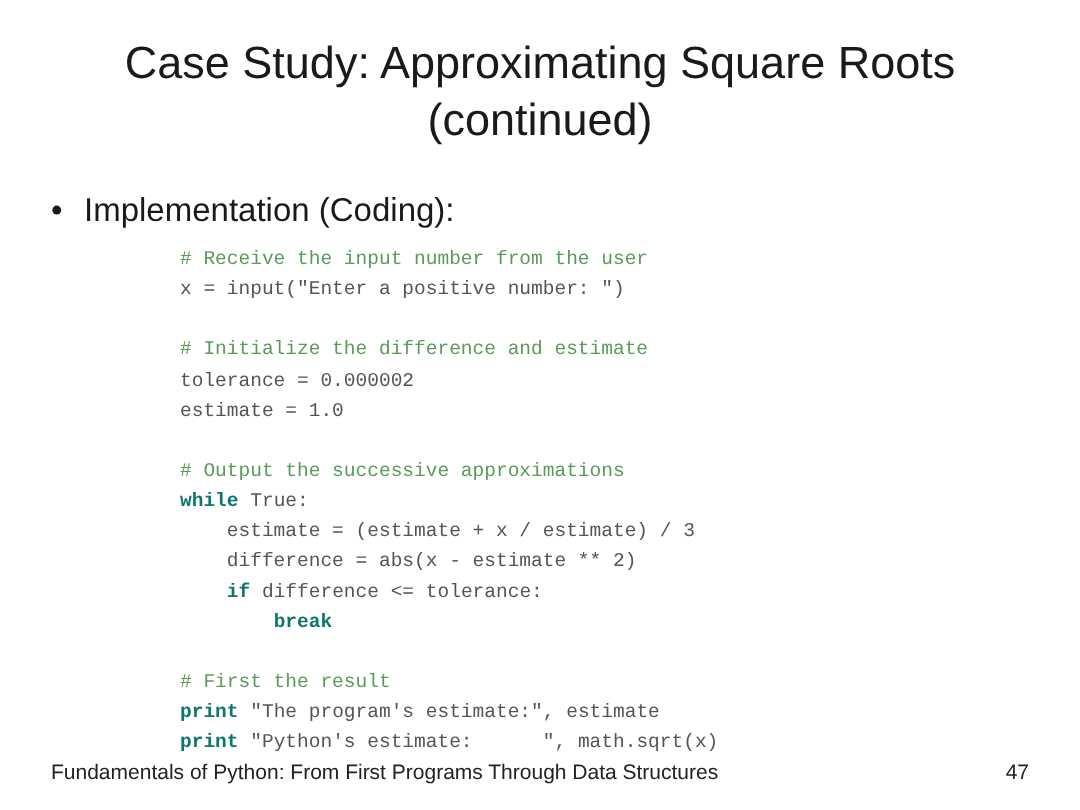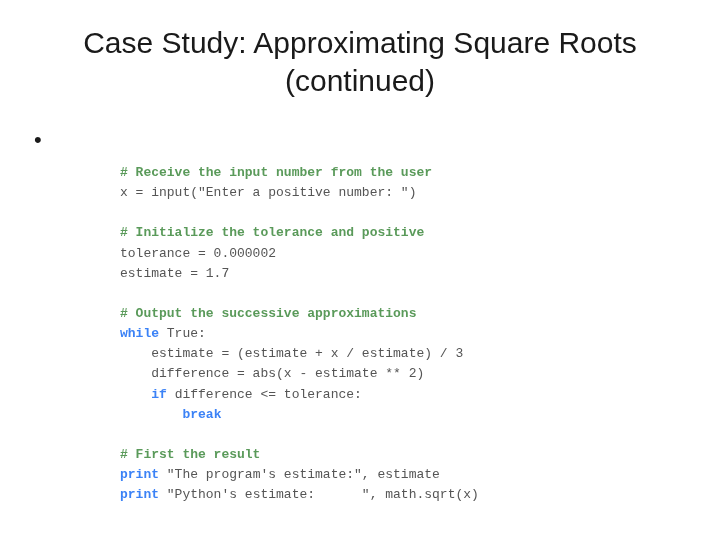--- a/index.html
+++ b/index.html
@@ -43,22 +43,22 @@
   .code-block {
     padding-left: 120px;
     margin-top: 10px;
     font-family: "Courier New", Courier, monospace;
     font-size: 13px;
     line-height: 1.55;
     font-weight: bold;
     white-space: pre;
     color: #333;
   }
-  .code-block .cmt { color: #5a9a5a; font-weight: bold; }
-  .code-block .kw  { color: #3b82f6; font-weight: bold; }
+  .code-block .cmt { color: #5a9a5a; font-weight: normal; }
+  .code-block .kw  { color: #0f766e; font-weight: bold; }
   .code-block .txt { color: #555; font-weight: normal; }
   .footer {
     position: absolute;
     bottom: 18px;
     left: 34px;
     right: 34px;
     display: flex;
     justify-content: space-between;
     font-size: 14px;
     color: #222;
@@ -66,34 +66,39 @@
 </style>
 </head>
 <body>
 
 <div class="slide">
 
   <div class="title">Case Study: Approximating Square Roots (continued)</div>
 
   <div class="bullet-row">
     <span class="bullet-dot">•</span>
+    <span>Implementation (Coding):</span>
   </div>
 
   <div class="code-block"><span class="cmt"># Receive the input number from the user</span>
 <span class="txt">x = input("Enter a positive number: ")</span>
 
-<span class="cmt"># Initialize the tolerance and positive</span>
+<span class="cmt"># Initialize the difference and estimate</span>
 <span class="txt">tolerance = 0.000002</span>
-<span class="txt">estimate = 1.7</span>
+<span class="txt">estimate = 1.0</span>
 
 <span class="cmt"># Output the successive approximations</span>
 <span class="kw">while</span><span class="txt"> True:</span>
 <span class="txt">    estimate = (estimate + x / estimate) / 3</span>
 <span class="txt">    difference = abs(x - estimate ** 2)</span>
 <span class="txt">    </span><span class="kw">if</span><span class="txt"> difference &lt;= tolerance:</span>
 <span class="txt">        </span><span class="kw">break</span>
 
 <span class="cmt"># First the result</span>
 <span class="kw">print</span><span class="txt"> "The program's estimate:", estimate</span>
 <span class="kw">print</span><span class="txt"> "Python's estimate:      ", math.sqrt(x)</span></div>
 
+  <div class="footer">
+    <span>Fundamentals of Python: From First Programs Through Data Structures</span>
+    <span>47</span>
+  </div>
 
 </div>
 
 </body></html>

